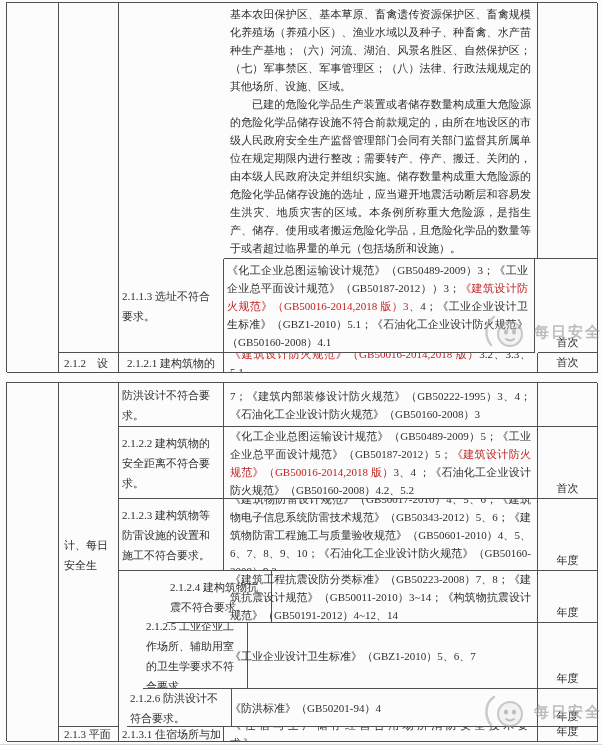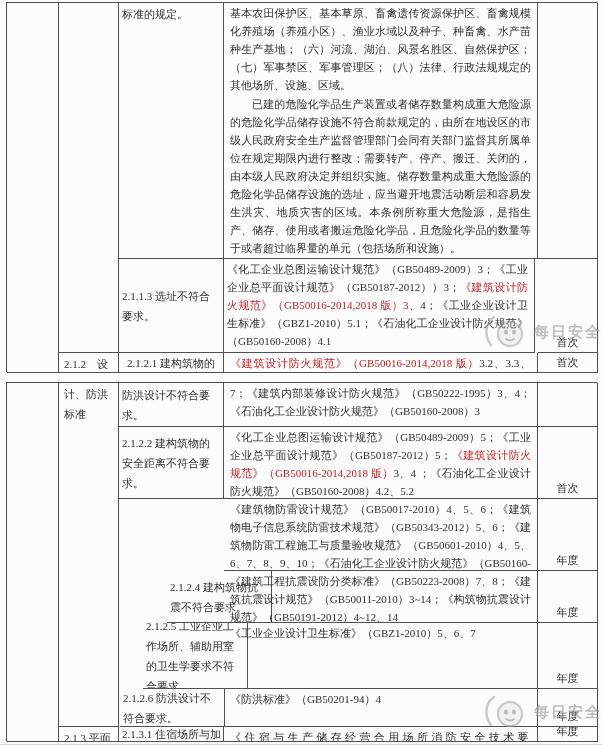--- a/index.html
+++ b/index.html
@@ -6,21 +6,21 @@
   .page{
     position:relative;width:602px;height:745px;overflow:hidden;
     background:#fcfcfc;color:#2e2e2e;
     font-family:"Liberation Serif","DejaVu Serif",serif;
   }
   .tbl{position:absolute;border-top:1px solid #4f4f4f;border-left:1px solid #4f4f4f;box-sizing:border-box;}
   .cell{
     position:absolute;box-sizing:border-box;overflow:hidden;
     border-right:1px solid #4f4f4f;border-bottom:1px solid #4f4f4f;
     font-size:11px;line-height:18px;padding:1px 5px;
-    display:flex;flex-direction:column;justify-content:space-between;
+    display:flex;flex-direction:column;justify-content:center;
   }
   .col2{line-height:20px;}
   .col3{line-height:20px;padding:1px 3px;justify-content:center;}
   .col3.top{justify-content:flex-start;}
   .col4{text-align:justify;padding:1px 6px;}
   .col5{justify-content:flex-end;align-items:center;}
   .cell .para{margin:0;}
   .cell .para.indent{text-indent:2em;}
   .red{color:#c02121;}
   .cell.nowrap{white-space:nowrap;}
@@ -38,23 +38,20 @@
   }
 </style>
 </head>
 <body>
 
 <div class="page">
   <div id="tables">
       <div class="tbl" style="left: 6px; top: 2px; width: 591px; height: 370px;">
         <div class="cell col1" style="left: 0px; top: 0px; width: 52px; height: 370px;"></div>
         <div class="cell col2" style="left: 52px; top: 0px; width: 60px; height: 350px;"></div>
-        <div class="cell col3 top" style="left: 112px; top: 0px; width: 105px; height: 256px;">
-          <div class="para"><span class="">标准的规定。</span></div>
-        </div>
         <div class="cell col4" style="left: 217px; top: 0px; width: 314px; height: 256px;">
           <div class="para"><span class="">基本农田保护区、基本草原、畜禽遗传资源保护区、畜禽规模化养殖场（养殖小区）、渔业水域以及种子、种畜禽、水产苗种生产基地；（六）河流、湖泊、风景名胜区、自然保护区；（七）军事禁区、军事管理区；（八）法律、行政法规规定的其他场所、设施、区域。</span></div>
           <div class="para indent"><span class="">已建的危险化学品生产装置或者储存数量构成重大危险源的危险化学品储存设施不符合前款规定的，由所在地设区的市级人民政府安全生产监督管理部门会同有关部门监督其所属单位在规定期限内进行整改；需要转产、停产、搬迁、关闭的，由本级人民政府决定并组织实施。储存数量构成重大危险源的危险化学品储存设施的选址，应当避开地震活动断层和容易发生洪灾、地质灾害的区域。本条例所称重大危险源，是指生产、储存、使用或者搬运危险化学品，且危险化学品的数量等于或者超过临界量的单元（包括场所和设施）。</span></div>
         </div>
         <div class="cell col5" style="left: 531px; top: 0px; width: 60px; height: 256px;"></div>
         <div class="cell col3" style="left: 112px; top: 256px; width: 105px; height: 94px;">
           <div class="para"><span class="">2.1.1.3 选址不符合要求。</span></div>
         </div>
         <div class="cell col4" style="left: 214px; top: 256px; width: 314px; height: 94px;">
           <div class="para"><span class="">《化工企业总图运输设计规范》（GB50489-2009）3；《工业企业总平面设计规范》（GB50187-2012））3；</span><span class="red">《建筑设计防火规范》（GB50016-2014,2018 版）3</span><span class="">、4；《工业企业设计卫生标准》（GBZ1-2010）5.1；《石油化工企业设计防火规范》（GB50160-2008）4.1</span></div>
@@ -71,37 +68,40 @@
         <div class="cell col4" style="left: 217px; top: 350px; width: 314px; height: 20px;">
           <div class="para"><span class="red">《建筑设计防火规范》（GB50016-2014,2018 版）</span><span class="">3.2、3.3、5.1、</span></div>
         </div>
         <div class="cell col5" style="left: 531px; top: 350px; width: 60px; height: 20px;">
           <div class="para"><span class="">首次</span></div>
         </div>
       </div>
       <div class="tbl" style="left: 6px; top: 382px; width: 591px; height: 359px;">
         <div class="cell col1" style="left: 0px; top: 0px; width: 52px; height: 359px;"></div>
         <div class="cell col2" style="left: 52px; top: 0px; width: 60px; height: 344px;">
-          <div class="para"><span class="">计、防洪标准</span></div>
+          <div class="para"><span class="">计、每日安全生</span></div>
         </div>
         <div class="cell col3" style="left: 112px; top: 0px; width: 105px; height: 44px;">
           <div class="para"><span class="">防洪设计不符合要求。</span></div>
         </div>
         <div class="cell col4" style="left: 217px; top: 0px; width: 314px; height: 44px;">
           <div class="para"><span class="">7；《建筑内部装修设计防火规范》（GB50222-1995）3、4；《石油化工企业设计防火规范》（GB50160-2008）3</span></div>
         </div>
         <div class="cell col5" style="left: 531px; top: 0px; width: 60px; height: 44px;"></div>
         <div class="cell col3" style="left: 112px; top: 44px; width: 105px; height: 72px;">
           <div class="para"><span class="">2.1.2.2 建构筑物的安全距离不符合要求。</span></div>
         </div>
         <div class="cell col4" style="left: 217px; top: 44px; width: 314px; height: 72px;">
           <div class="para"><span class="">《化工企业总图运输设计规范》（GB50489-2009）5；《工业企业总平面设计规范》（GB50187-2012）5；</span><span class="red">《建筑设计防火规范》（GB50016-2014,2018 版）</span><span class="">3、4 ；《石油化工企业设计防火规范》（GB50160-2008）4.2、5.2</span></div>
         </div>
         <div class="cell col5" style="left: 531px; top: 44px; width: 60px; height: 72px;">
           <div class="para"><span class="">首次</span></div>
+        </div>
+        <div class="cell col3" style="left: 112px; top: 116px; width: 105px; height: 72px;">
+          <div class="para"><span class="">2.1.2.3 建构筑物等防雷设施的设置和施工不符合要求。</span></div>
         </div>
         <div class="cell col4" style="left: 217px; top: 116px; width: 314px; height: 72px;">
           <div class="para"><span class="">《建筑物防雷设计规范》（GB50017-2010）4、5、6；《建筑物电子信息系统防雷技术规范》（GB50343-2012）5、6；《建筑物防雷工程施工与质量验收规范》（GB50601-2010）4、5、6、7、8、9、10；《石油化工企业设计防火规范》（GB50160-2008）9.2</span></div>
         </div>
         <div class="cell col5" style="left: 531px; top: 116px; width: 60px; height: 72px;">
           <div class="para"><span class="">年度</span></div>
         </div>
         <div class="cell col3" style="left: 112px; top: 188px; width: 105px; height: 52px; margin-left: 48px;">
           <div class="para"><span class="">2.1.2.4 建构筑物抗震不符合要求。</span></div>
         </div>
@@ -113,21 +113,21 @@
         </div>
         <div class="cell col3" style="left: 112px; top: 240px; width: 105px; height: 66px; margin-left: 24px;">
           <div class="para"><span class="">2.1.2.5 工业企业工作场所、辅助用室的卫生学要求不符合要求。</span></div>
         </div>
         <div class="cell col4" style="left: 217px; top: 240px; width: 314px; height: 66px;">
           <div class="para"><span class="">《工业企业设计卫生标准》（GBZ1-2010）5、6、7</span></div>
         </div>
         <div class="cell col5" style="left: 531px; top: 240px; width: 60px; height: 66px;">
           <div class="para"><span class="">年度</span></div>
         </div>
-        <div class="cell col3" style="left: 113px; top: 306px; width: 105px; height: 38px;">
+        <div class="cell col3" style="left: 120px; top: 306px; width: 105px; height: 38px;">
           <div class="para"><span class="">2.1.2.6 防洪设计不符合要求。</span></div>
         </div>
         <div class="cell col4" style="left: 217px; top: 306px; width: 314px; height: 38px;">
           <div class="para"><span class="">《防洪标准》（GB50201-94）4</span></div>
         </div>
         <div class="cell col5" style="left: 531px; top: 306px; width: 60px; height: 38px;">
           <div class="para"><span class="">年度</span></div>
         </div>
         <div class="cell col2 nowrap" style="left: 52px; top: 344px; width: 60px; height: 15px;">
           <div class="para"><span class="">2.1.3 平面</span></div>

